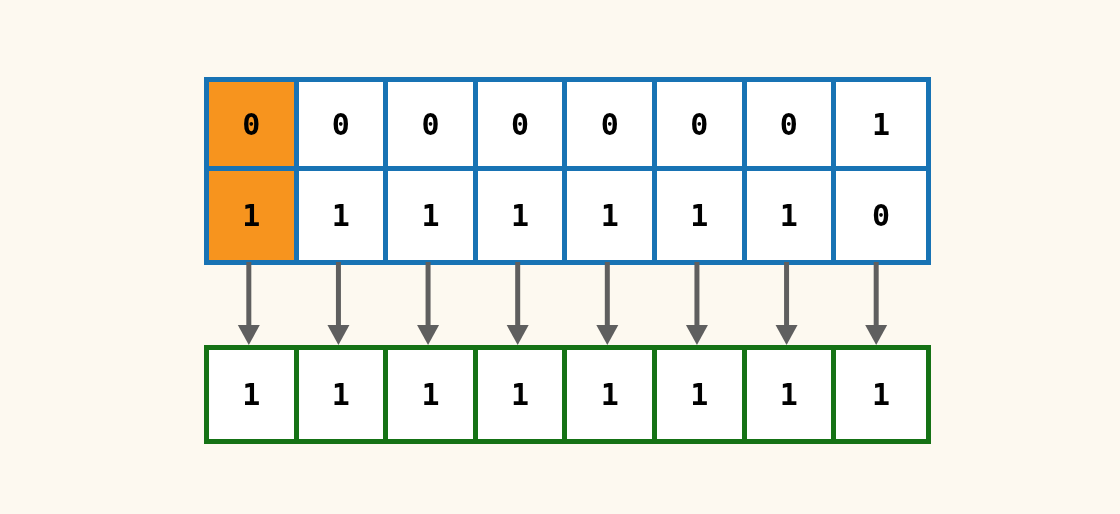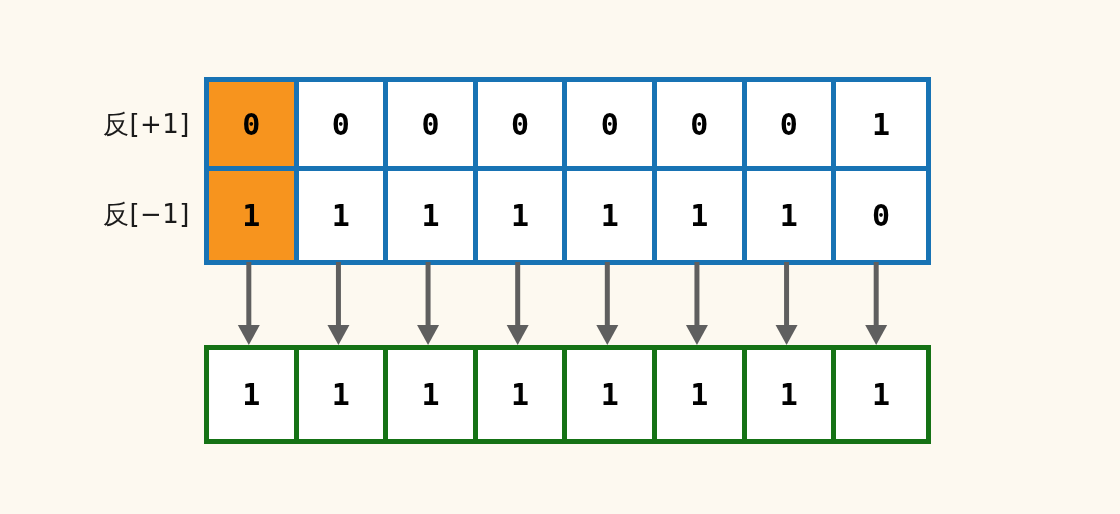--- a/index.html
+++ b/index.html
@@ -103,23 +103,21 @@
     width: 1120px;
     height: 514px;
     pointer-events: none;
   }
 </style>
 </head>
 <body>
 
 <div id="canvas">
 
-  <div class="row-label" id="label-plus1">反[+1]</div>
 
-  <div class="row-label" id="label-minus1">反[−1]</div>
 
 
   <div class="grid" id="grid-top">
     <div class="grid-row" id="row-plus-one">
         <div class="cell highlight">0</div>
         <div class="cell">0</div>
         <div class="cell">0</div>
         <div class="cell">0</div>
         <div class="cell">0</div>
         <div class="cell">0</div>

